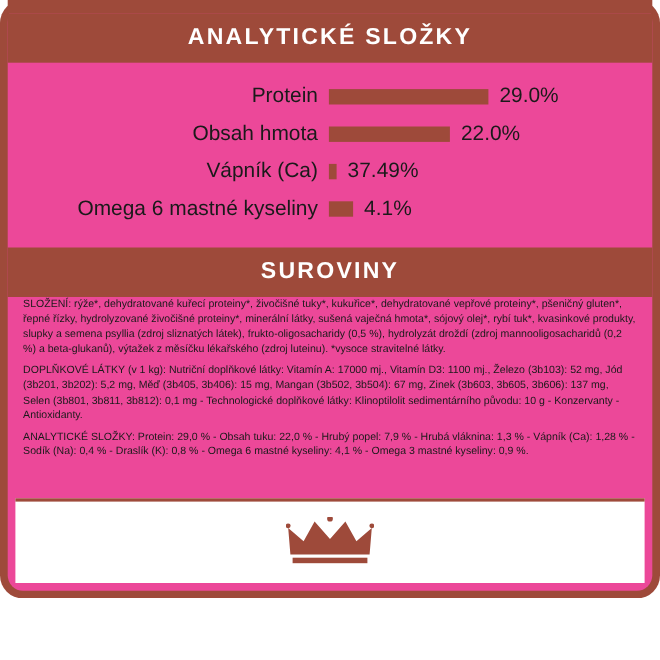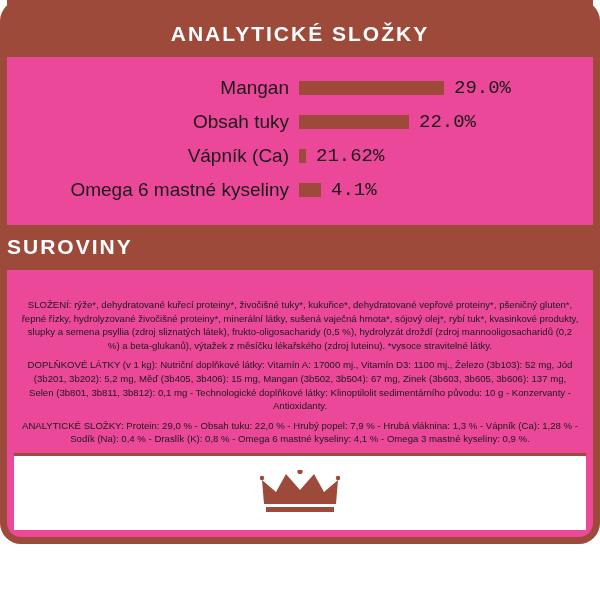--- a/index.html
+++ b/index.html
@@ -53,48 +53,48 @@
     padding-right: 10px;
     box-sizing: border-box;
     font-size: 19px;
     color: #1a1a1a;
     white-space: nowrap;
   }
   .row-bar-wrap {
     flex: 0 0 auto;
     display: flex;
     align-items: center;
-    font-family: Liberation Mono, monospace;
   }
   .bar {
     height: 14px;
     background: #9e4a3a;
   }
   .row-value {
     font-size: 19px;
     color: #1a1a1a;
     padding-left: 10px;
     white-space: nowrap;
   }
   
   .ingredients-title {
     background: #9e4a3a;
     color: #ffffff;
+    text-align: center;
     font-size: 21px;
     font-weight: bold;
     letter-spacing: 2px;
     padding: 10px 0 11px 0;
     margin-top: 8px;
   }
   .ingredients-body {
-    padding: 28px 14px 4px 14px;
+    padding: 0 14px 4px 14px;
     font-size: 9.6px;
     line-height: 1.42;
     color: #1a1a1a;
-    text-align: center;
+    text-align: left;
   }
   .ingredients-body p {
     margin: 0 0 6px 0;
   }
   
   .footer {
     position: absolute;
     left: 7px;
     right: 7px;
     bottom: 7px;
@@ -116,42 +116,42 @@
 
 <div class="page">
 
   <div class="top-bar"></div>
 
   <div class="section-title">ANALYTICKÉ SLOŽKY</div>
 
   <div class="analytics">
 
     <div class="row">
-      <div class="row-label">Mangan</div>
+      <div class="row-label">Protein</div>
       <div class="row-bar-wrap">
         <div class="bar" style="width:145px"></div>
         <div class="row-value">29.0%</div>
       </div>
     </div>
 
     <div class="row">
-      <div class="row-label">Obsah tuky</div>
+      <div class="row-label">Obsah hmota</div>
       <div class="row-bar-wrap">
         <div class="bar" style="width:110px"></div>
         <div class="row-value">22.0%</div>
       </div>
     </div>
 
 
 
     <div class="row">
       <div class="row-label">Vápník (Ca)</div>
       <div class="row-bar-wrap">
         <div class="bar" style="width:7px"></div>
-        <div class="row-value">21.62%</div>
+        <div class="row-value">37.49%</div>
       </div>
     </div>
 
     <div class="row">
       <div class="row-label">Omega 6 mastné kyseliny</div>
       <div class="row-bar-wrap">
         <div class="bar" style="width:22px"></div>
         <div class="row-value">4.1%</div>
       </div>
     </div>

